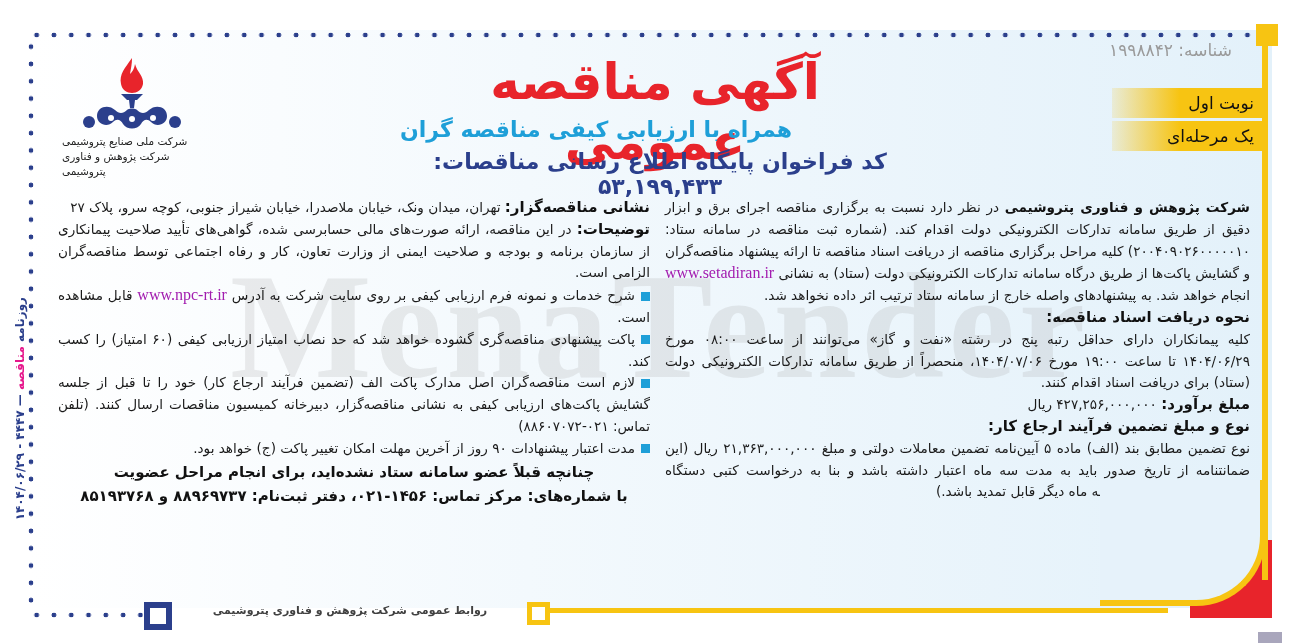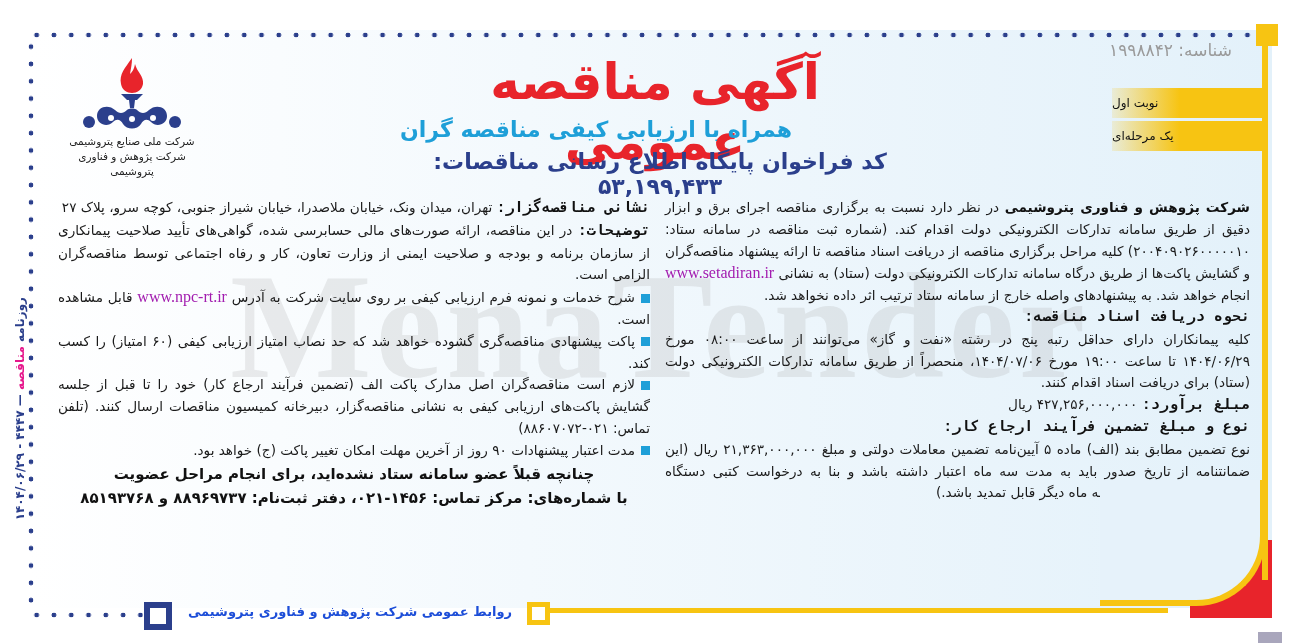--- a/index.html
+++ b/index.html
@@ -72,21 +72,21 @@
       background: #a9a6bc;
     }
     
     .shenase {
       position: absolute; right: 60px; top: 40px;
       font-size: 17px; color: #9a9a9a; direction: rtl;
     }
     .tag {
       position: absolute; right: 30px; height: 30px; width: 150px;
       background: linear-gradient(270deg, #f7c412 55%, rgba(247,196,18,0.15) 100%);
-      font-size: 12px; color: #111; padding-right: 8px; line-height: 30px; text-align: left;
+      font-size: 17px; color: #111; padding-right: 8px; line-height: 30px; text-align: right;
     }
     .tag1 { top: 88px; }
     .tag2 { top: 121px; }
     .title {
       position: absolute; left: 420px; top: 52px; width: 470px; text-align: center;
       font-family: "DejaVu Sans", sans-serif; font-weight: bold;
       font-size: 50px; color: #e8242b; line-height: 60px;
     }
     .subtitle {
       position: absolute; left: 400px; top: 117px; width: 520px; text-align: left;
@@ -95,42 +95,42 @@
     .code-line {
       position: absolute; left: 380px; top: 149px; width: 560px; text-align: center;
       font-weight: bold; font-size: 22px; color: #2b3f8c; direction: rtl;
     }
     
     .logo {
       position: absolute; left: 62px; top: 56px; width: 140px; height: 110px; text-align: center;
     }
     .logo svg { display: block; margin: 0 auto; }
     .logo-line {
-      font-size: 10.5px; color: #222; line-height: 15px; text-align: center; direction: rtl;
+      font-size: 10.5px; color: #222; line-height: 15px; text-align: left; direction: rtl;
     }
     
     .col {
       position: absolute; top: 197px; font-size: 13.6px; line-height: 21.8px;
       color: #1a1a1a; text-align: justify; direction: rtl;
     }
     .col-right { left: 665px; width: 585px; }
     .col-left { left: 58px; width: 592px; }
     .b { font-weight: bold; color: #111; }
     .link { color: #a21caf; font-family: "Liberation Serif", serif; font-size: 16px; direction: ltr; unicode-bidi: embed; }
-    .heading { font-weight: bold; font-size: 15px; color: #111; font-family: Liberation Mono, monospace; }
+    .heading { font-weight: bold; font-size: 15px; color: #111; }
     .bullet {
       display: inline-block; width: 9px; height: 9px; background: #1e9fd8; margin-left: 6px;
       vertical-align: middle;
     }
     .center-bold {
       font-weight: bold; text-align: center; font-size: 15px; line-height: 24px; color: #111;
     }
     .footer-text {
       position: absolute; left: 180px; top: 604px; width: 340px;
-      font-weight: bold; font-size: 13px; color: #1d4ed8; text-align: center; direction: rtl;
+      font-weight: bold; font-size: 11px; color: #404040; text-align: center; direction: rtl;
     }
     .vertical-strip {
       position: absolute; left: 10px; top: 300px; width: 22px; height: 200px;
       transform-origin: center; 
     }
     .vertical-strip span {
       position: absolute; left: -90px; top: 90px; width: 200px;
       transform: rotate(-90deg); font-size: 12px; color: #2b3f8c; white-space: nowrap; text-align: center; direction: rtl;
       font-weight: bold;
     }

